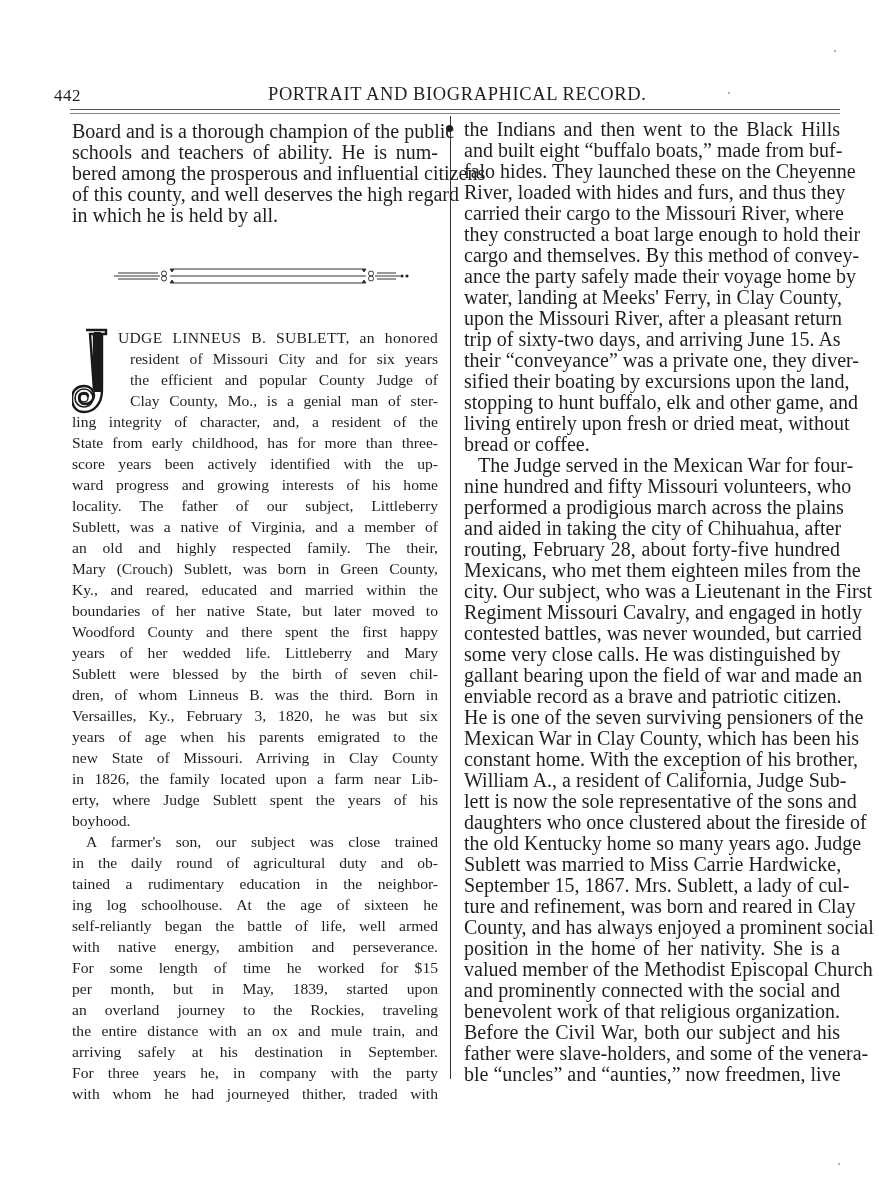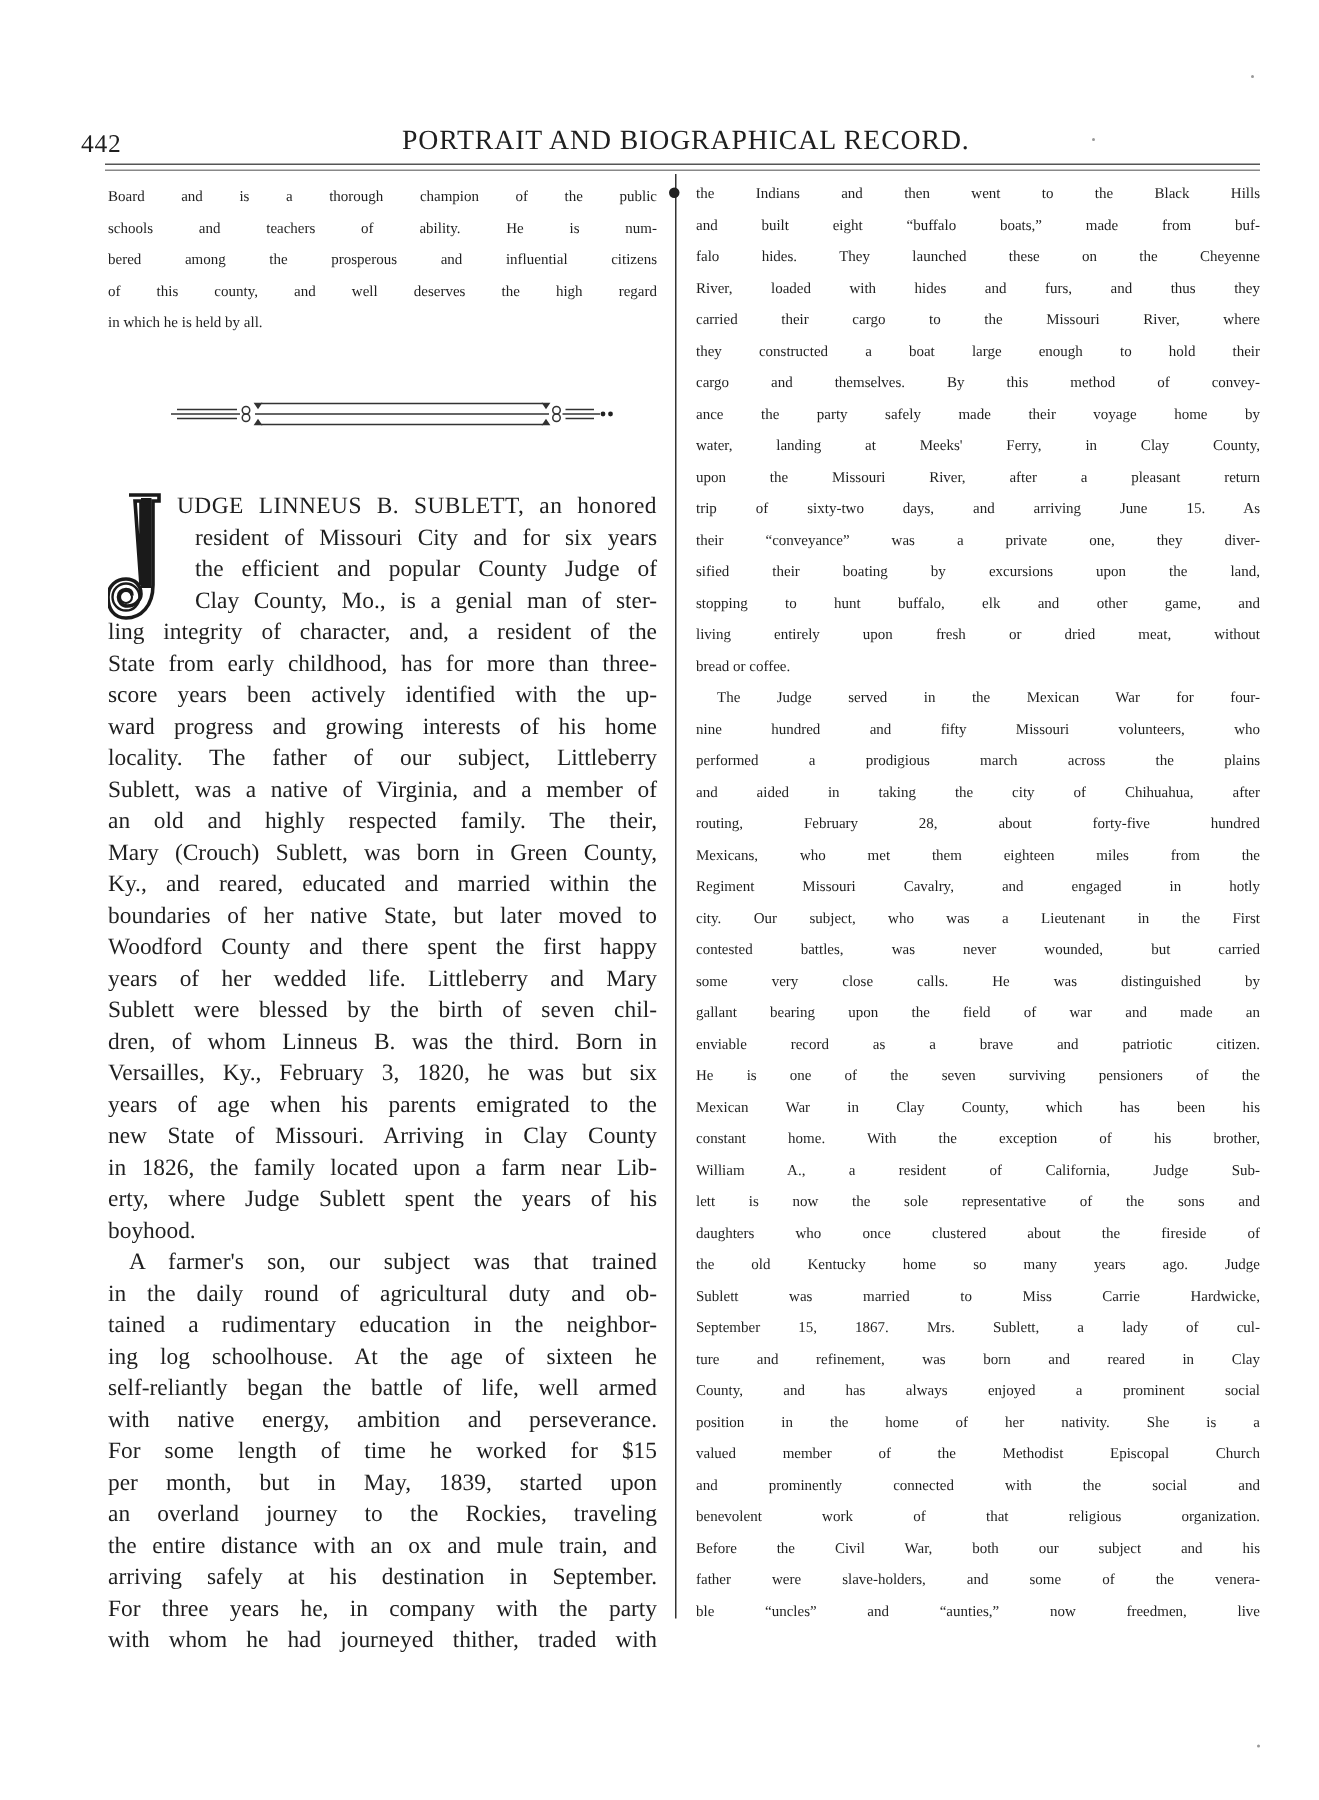--- a/index.html
+++ b/index.html
@@ -62,21 +62,21 @@
       left: 446px;
       top: 125px;
       width: 7px;
       height: 7px;
       background: #222;
       border-radius: 50%;
     }
 
     .column {
       position: absolute;
-      font-size: 10px;
+      font-size: 20px;
       line-height: 21px;
       text-align: justify;
     }
     .col-left {
       left: 72px;
       top: 121px;
       width: 366px;
     }
     .col-right {
       left: 464px;
@@ -227,21 +227,21 @@
     <span class="line">years of her wedded life.  Littleberry and Mary</span>
     <span class="line">Sublett were blessed by the birth of seven chil-</span>
     <span class="line">dren, of whom Linneus B. was the third.  Born in</span>
     <span class="line">Versailles, Ky., February 3, 1820, he was but six</span>
     <span class="line">years of age when his parents emigrated to the</span>
     <span class="line">new State of Missouri.  Arriving in Clay County</span>
     <span class="line">in 1826, the family located upon a farm near Lib-</span>
     <span class="line">erty, where Judge Sublett spent the years of his</span>
     <span class="line last">boyhood.</span>
 
-    <span class="line indent">A farmer's son, our subject was that trained</span>
+    <span class="line indent">A farmer's son, our subject was close trained</span>
     <span class="line">in the daily round of agricultural duty and ob-</span>
     <span class="line">tained a rudimentary education in the neighbor-</span>
     <span class="line">ing log schoolhouse.  At the age of sixteen he</span>
     <span class="line">self-reliantly began the battle of life, well armed</span>
     <span class="line">with native energy, ambition and perseverance.</span>
     <span class="line">For some length of time he worked for $15</span>
     <span class="line">per month, but in May, 1839, started upon</span>
     <span class="line">an overland journey to the Rockies, traveling</span>
     <span class="line">the entire distance with an ox and mule train, and</span>
     <span class="line">arriving safely at his destination in September.</span>
@@ -266,22 +266,22 @@
     <span class="line">stopping to hunt buffalo, elk and other game, and</span>
     <span class="line">living entirely upon fresh or dried meat, without</span>
     <span class="line last">bread or coffee.</span>
 
     <span class="line indent">The Judge served in the Mexican War for four-</span>
     <span class="line">nine hundred and fifty Missouri volunteers, who</span>
     <span class="line">performed a prodigious march across the plains</span>
     <span class="line">and aided in taking the city of Chihuahua, after</span>
     <span class="line">routing, February 28, about forty-five hundred</span>
     <span class="line">Mexicans, who met them eighteen miles from the</span>
+    <span class="line">city.  Our subject, who was a Lieutenant in the First</span>
     <span class="line">Regiment Missouri Cavalry, and engaged in hotly</span>
-    <span class="line">city.  Our subject, who was a Lieutenant in the First</span>
     <span class="line">contested battles, was never wounded, but carried</span>
     <span class="line">some very close calls.  He was distinguished by</span>
     <span class="line">gallant bearing upon the field of war and made an</span>
     <span class="line">enviable record as a brave and patriotic citizen.</span>
     <span class="line">He is one of the seven surviving pensioners of the</span>
     <span class="line">Mexican War in Clay County, which has been his</span>
     <span class="line">constant home.  With the exception of his brother,</span>
     <span class="line">William A., a resident of California, Judge Sub-</span>
     <span class="line">lett is now the sole representative of the sons and</span>
     <span class="line">daughters who once clustered about the fireside of</span>

